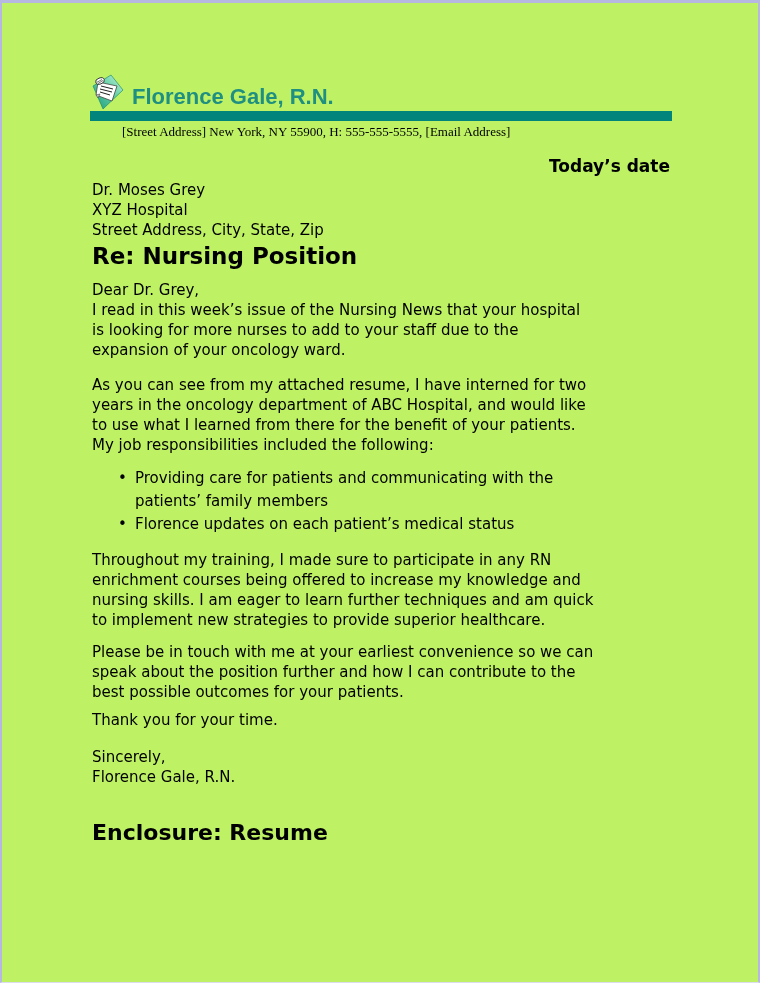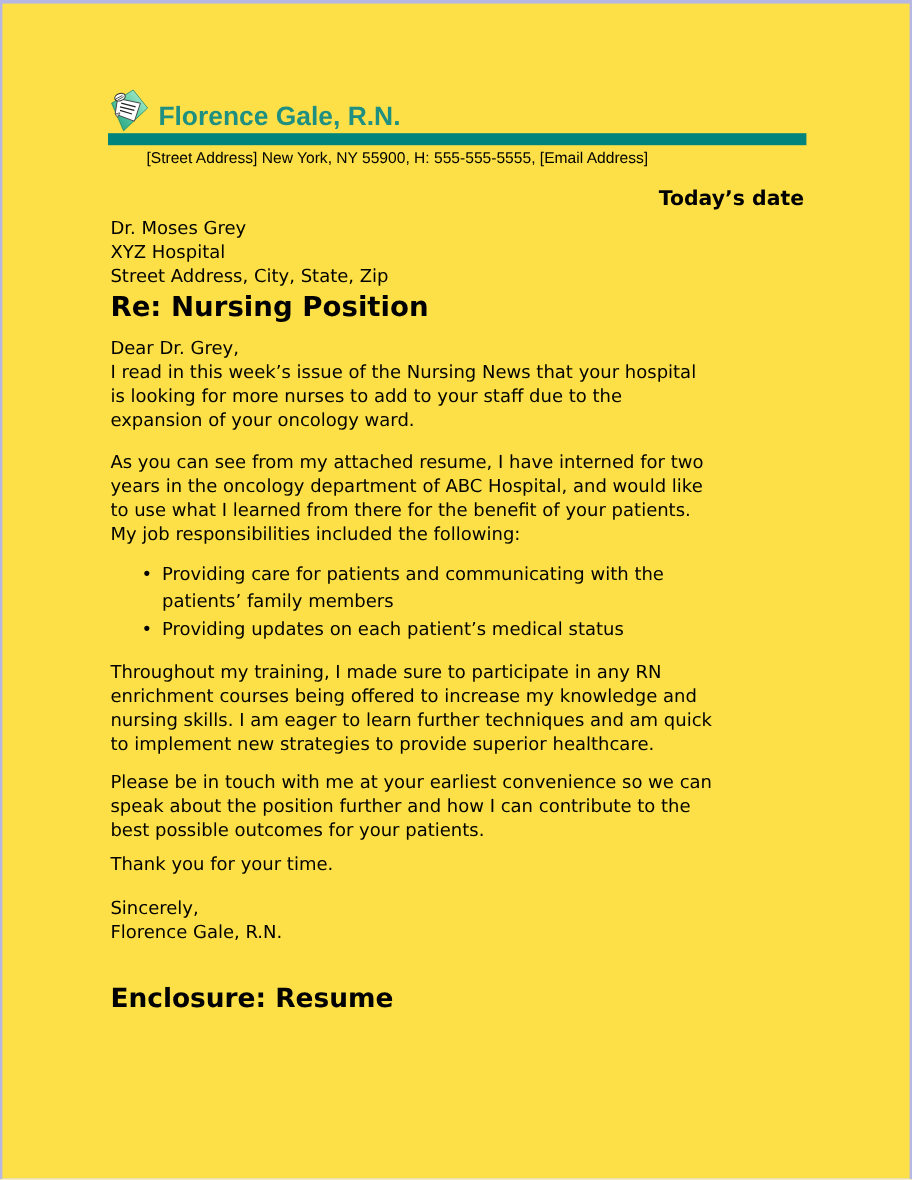--- a/index.html
+++ b/index.html
@@ -1,20 +1,20 @@
 <!DOCTYPE html>
 <html><head>
 <meta charset="utf-8">
 <style>
   html,body{margin:0;padding:0;background:#ffffff;}
   .page{
     position:relative;
     width:760px;height:983px;
     box-sizing:border-box;
-    background:#fde047;
+    background:#bef264;
     border-top:3px solid #b7b8e1;
     border-left:2px solid #b7b8e1;
     border-right:2px solid #b7b8e1;
     border-bottom:1px solid #dcdcef;
     font-family:"DejaVu Sans",sans-serif;
     color:#000000;
     overflow:hidden;
   }
   
   .header-row{
@@ -38,21 +38,21 @@
     white-space:nowrap;
   }
   .accent-bar{
     margin-left:88px;
     width:582px;
     height:10px;
     background:#00847C;
   }
   .contact-line{
     margin:3px 90px 0 95px;
-    font-family:Liberation Sans, sans-serif;
+    font-family:Liberation Serif, serif;
     font-size:13px;
     line-height:16px;
     color:#000000;
     padding-left:25px;
   }
   
   .content{
     margin:0 90px;
     width:578px;
     font-size:15px;
@@ -146,21 +146,21 @@
 expansion of your oncology ward.</div>
 
     <div class="para pre">As you can see from my attached resume, I have interned for two
 years in the oncology department of ABC Hospital, and would like
 to use what I learned from there for the benefit of your patients.
 My job responsibilities included the following:</div>
 
     <ul class="bullet-list">
       <li class="pre">Providing care for patients and communicating with the
 patients’ family members</li>
-      <li class="pre">Providing updates on each patient’s medical status</li>
+      <li class="pre">Florence updates on each patient’s medical status</li>
     </ul>
 
     <div class="para para-third pre">Throughout my training, I made sure to participate in any RN
 enrichment courses being offered to increase my knowledge and
 nursing skills. I am eager to learn further techniques and am quick
 to implement new strategies to provide superior healthcare.</div>
 
     <div class="para para-fourth pre">Please be in touch with me at your earliest convenience so we can
 speak about the position further and how I can contribute to the
 best possible outcomes for your patients.</div>

